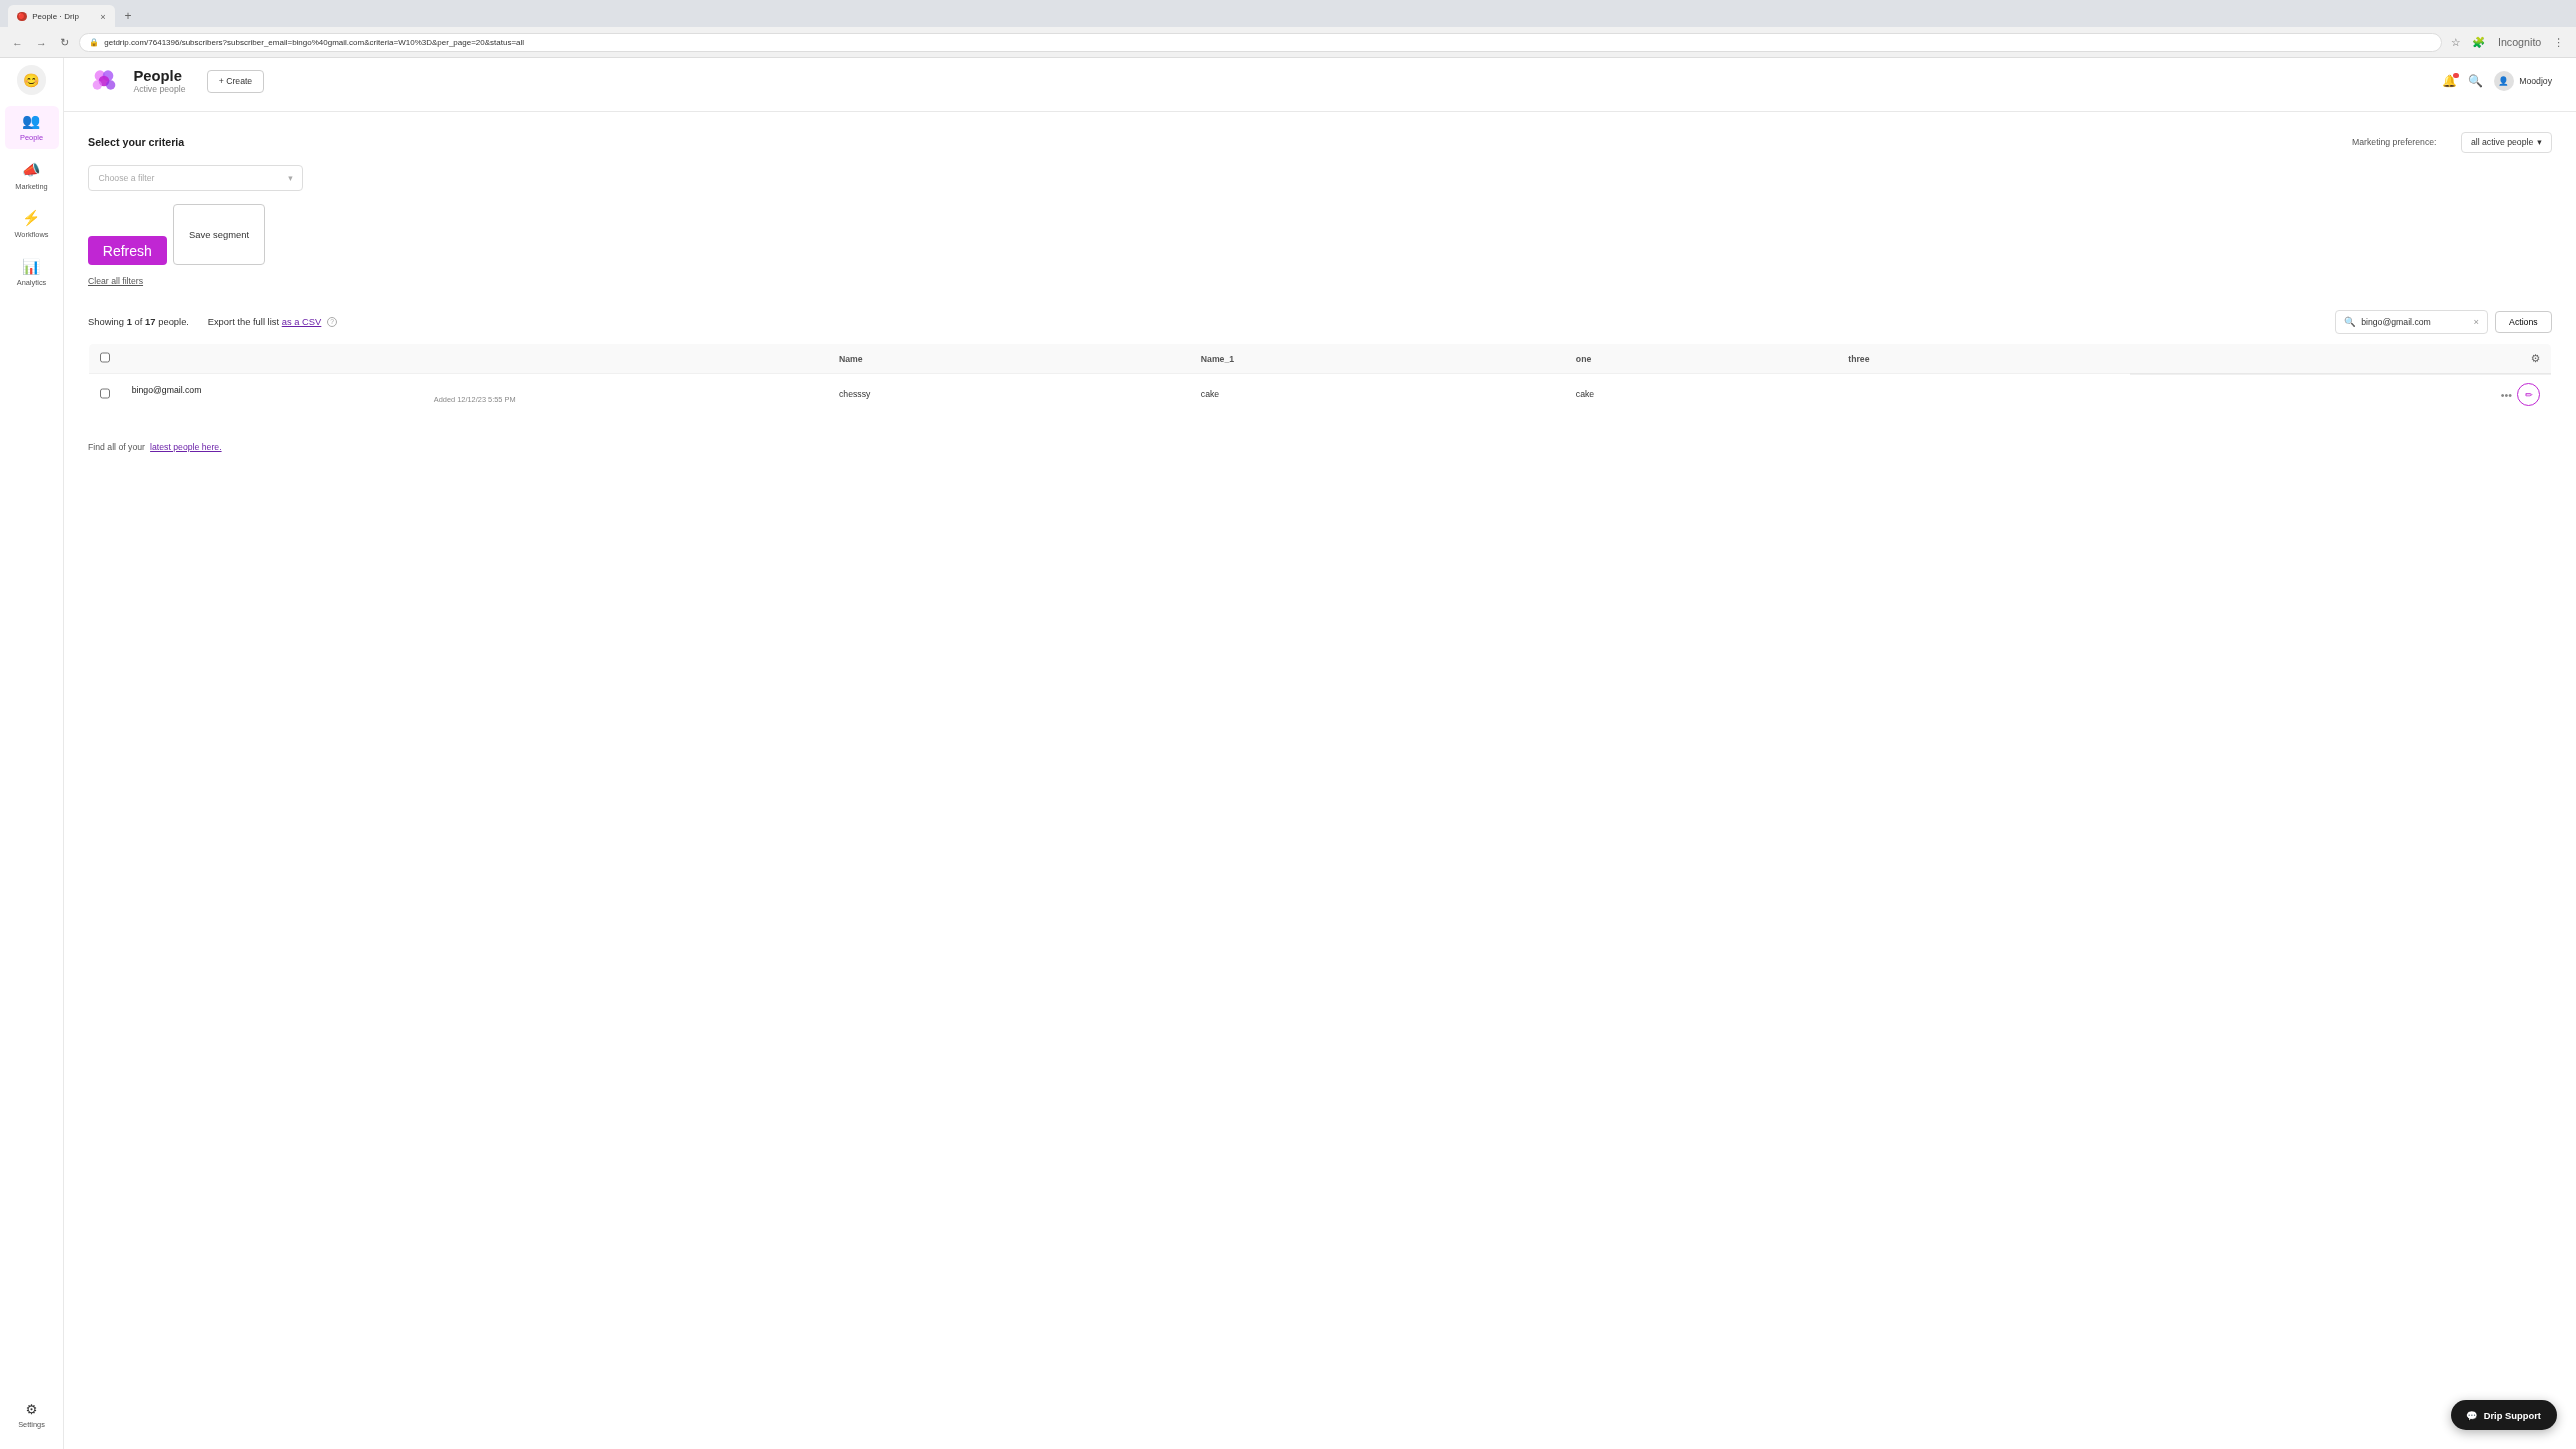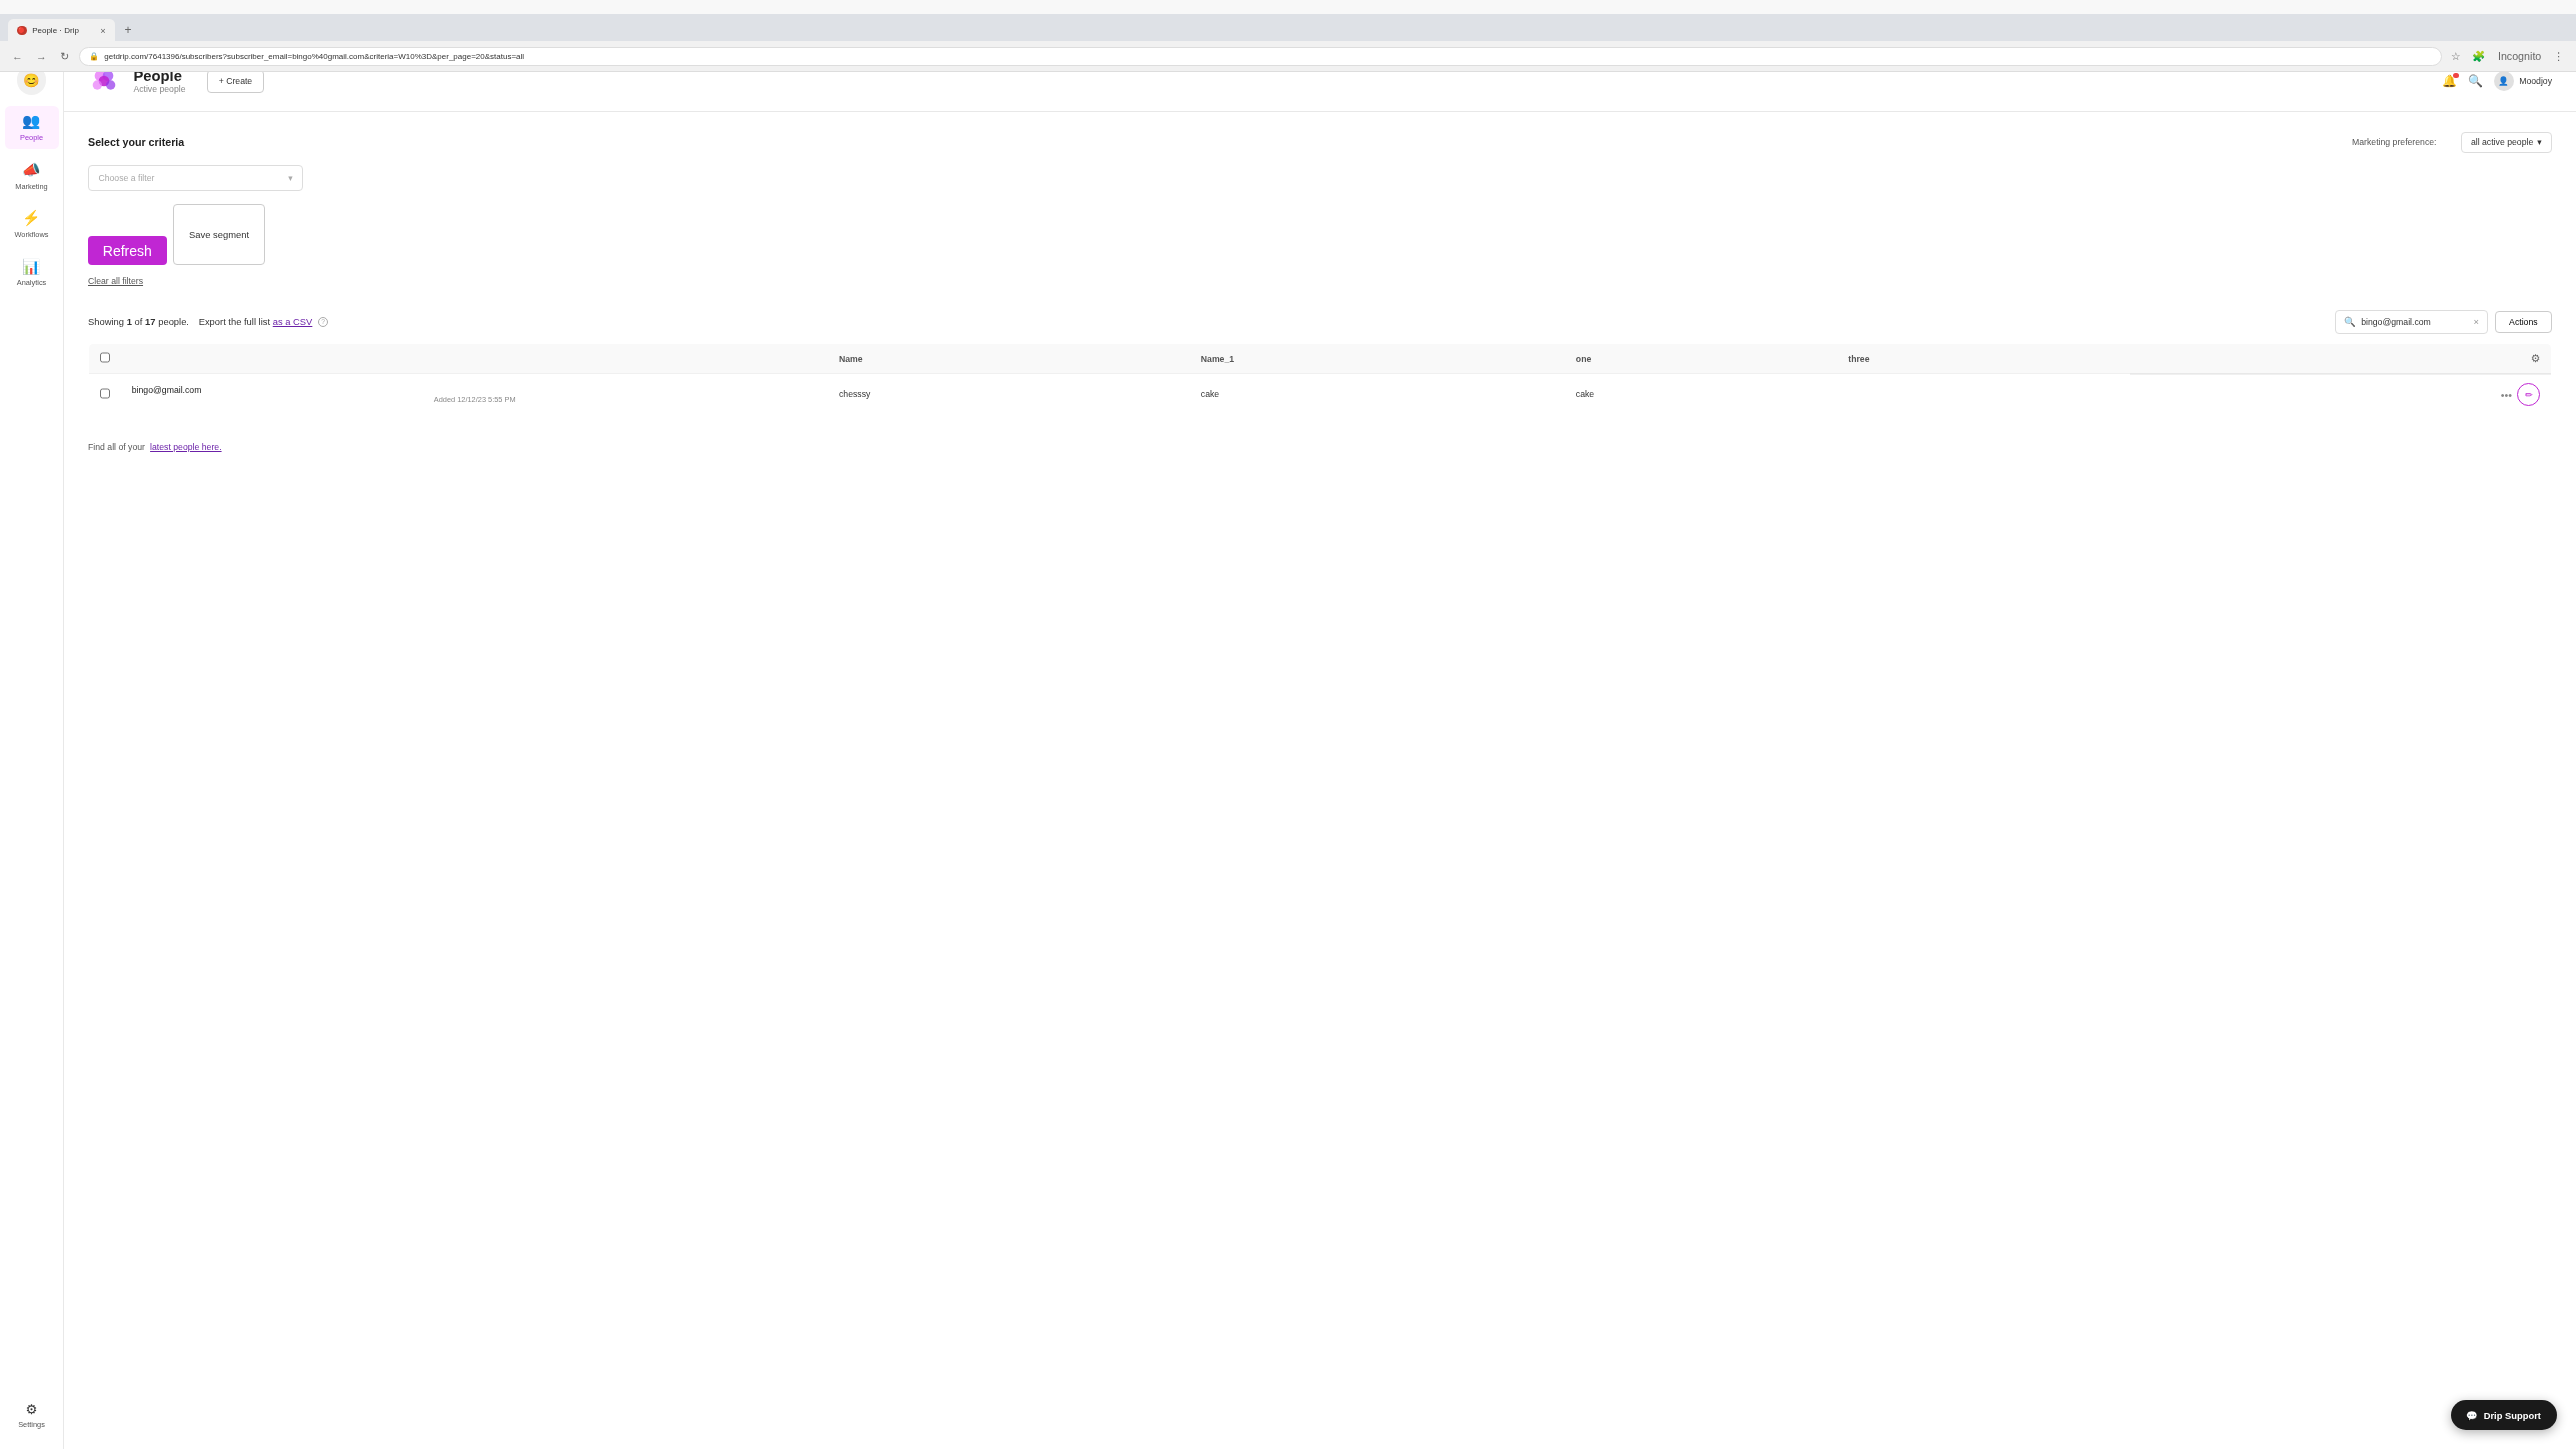--- a/index.html
+++ b/index.html
@@ -1,19 +1,19 @@
 <!DOCTYPE html>
 <html style="font-size:10.7px"><head>
   <meta charset="utf-8">
   <style>
     * { box-sizing: border-box; margin: 0; padding: 0; }
     body { font-family: -apple-system, BlinkMacSystemFont, 'Segoe UI', sans-serif; background: #f8f8f8; display: flex; height: 100vh; overflow: hidden; font-size: 9.4px; color: #333; }
 
     
-    .browser-chrome { position: fixed; top: 14px; left: 0; right: 0; z-index: 1000; background: #f1f1f1; }
+    .browser-chrome { position: fixed; top: 0; left: 0; right: 0; z-index: 1000; background: #f1f1f1; }
     .browser-tabs { display: flex; align-items: center; padding: 5.4px 8px 0; background: #dee1e6; gap: 4px; }
     .browser-tab { display: flex; align-items: center; gap: 5.4px; background: #f1f1f1; padding: 5.4px 9.4px; border-radius: 5.4px 5.4px 0 0; font-size: 8px; color: #333; min-width: 107px; }
     .browser-tab .tab-favicon { width: 9.4px; height: 9.4px; background: #c0392b; border-radius: 50%; display: flex; align-items: center; justify-content: center; font-size: 5.4px; }
     .browser-tab .tab-close { margin-left: auto; cursor: pointer; color: #666; font-size: 9.4px; }
     .new-tab-btn { background: none; border: none; font-size: 12px; color: #666; cursor: pointer; padding: 2.7px 5.4px; }
     .browser-toolbar { display: flex; align-items: center; background: #f1f1f1; padding: 5.4px 8px; gap: 5.4px; border-bottom: 0.7px solid #ddd; }
     .nav-btn { background: none; border: none; font-size: 10.7px; color: #666; cursor: pointer; padding: 2.7px 4px; border-radius: 2.7px; }
     .address-bar { flex: 1; display: flex; align-items: center; background: white; border: 0.7px solid #ddd; border-radius: 13.4px; padding: 4px 9.4px; gap: 5.4px; font-size: 8px; color: #333; }
     .address-bar .lock-icon { color: #666; font-size: 8px; }
     .address-text { flex: 1; font-size: 8px; color: #333; }
@@ -227,21 +227,21 @@
     </section>
 
     <section class="people-section">
       <div class="people-meta">
         <div style="display:flex;align-items:center;gap:2.7px;flex-wrap:wrap;">
           <span>Showing</span>
           <strong>1</strong>
           <span>of</span>
           <strong>17</strong>
           <span>people.</span>
-          <span style="margin-left:7px;">Export the full list</span>
+          <span style="margin-left:16px;">Export the full list</span>
           <a class="export-link">as a CSV</a>
           <span class="help-icon">?</span>
         </div>
         <div class="search-actions">
           <div class="search-bar">
             <span>🔍</span>
             <input type="text" value="bingo@gmail.com" style="">
             <button class="search-clear">×</button>
           </div>
           <button class="actions-btn">Actions</button>

